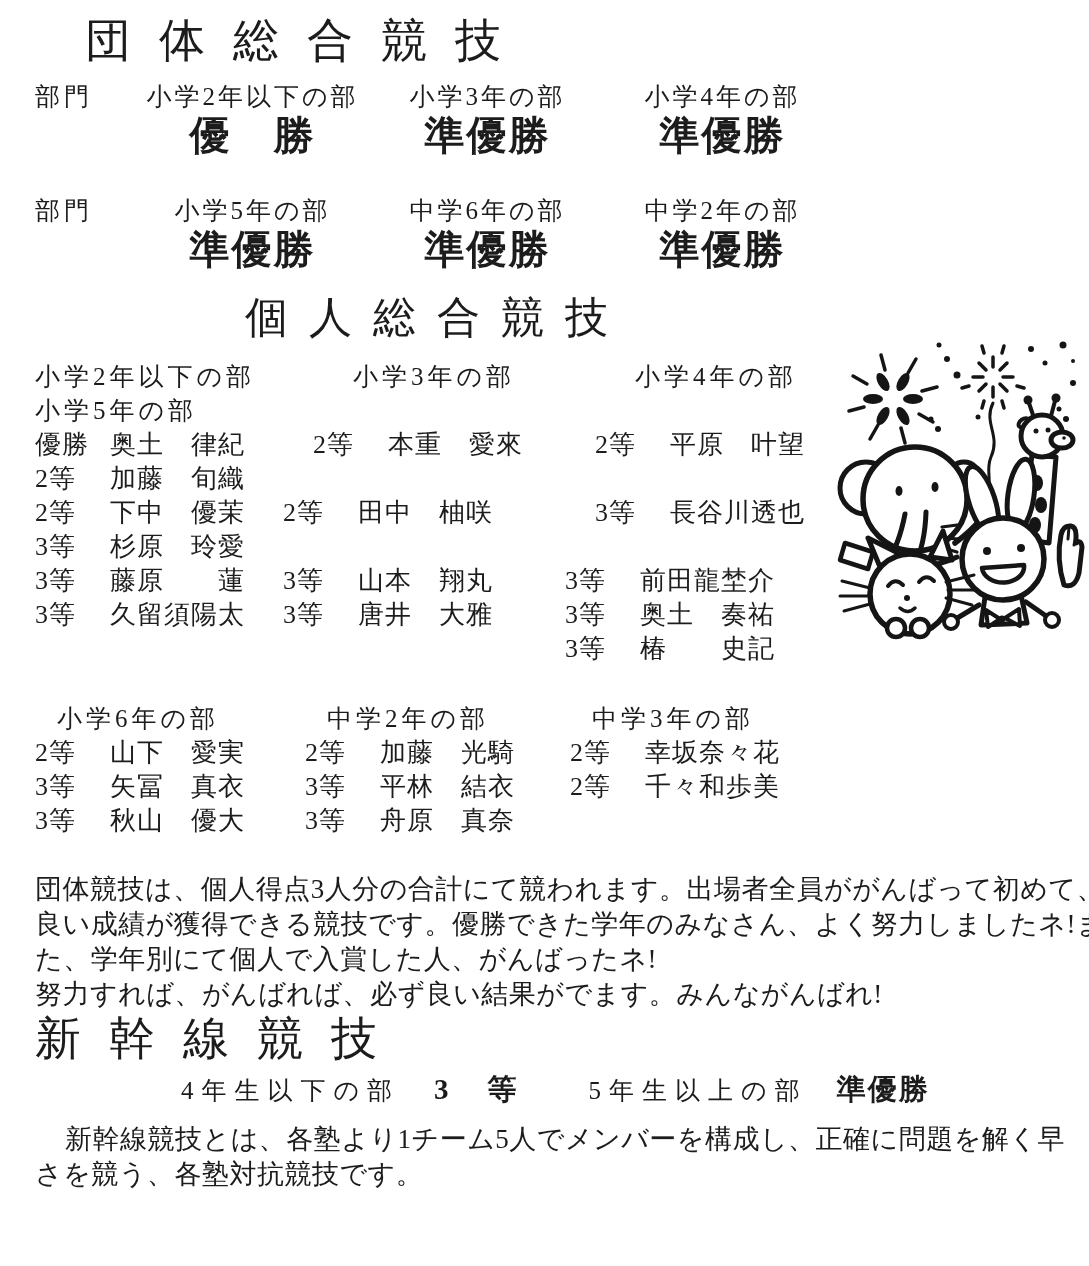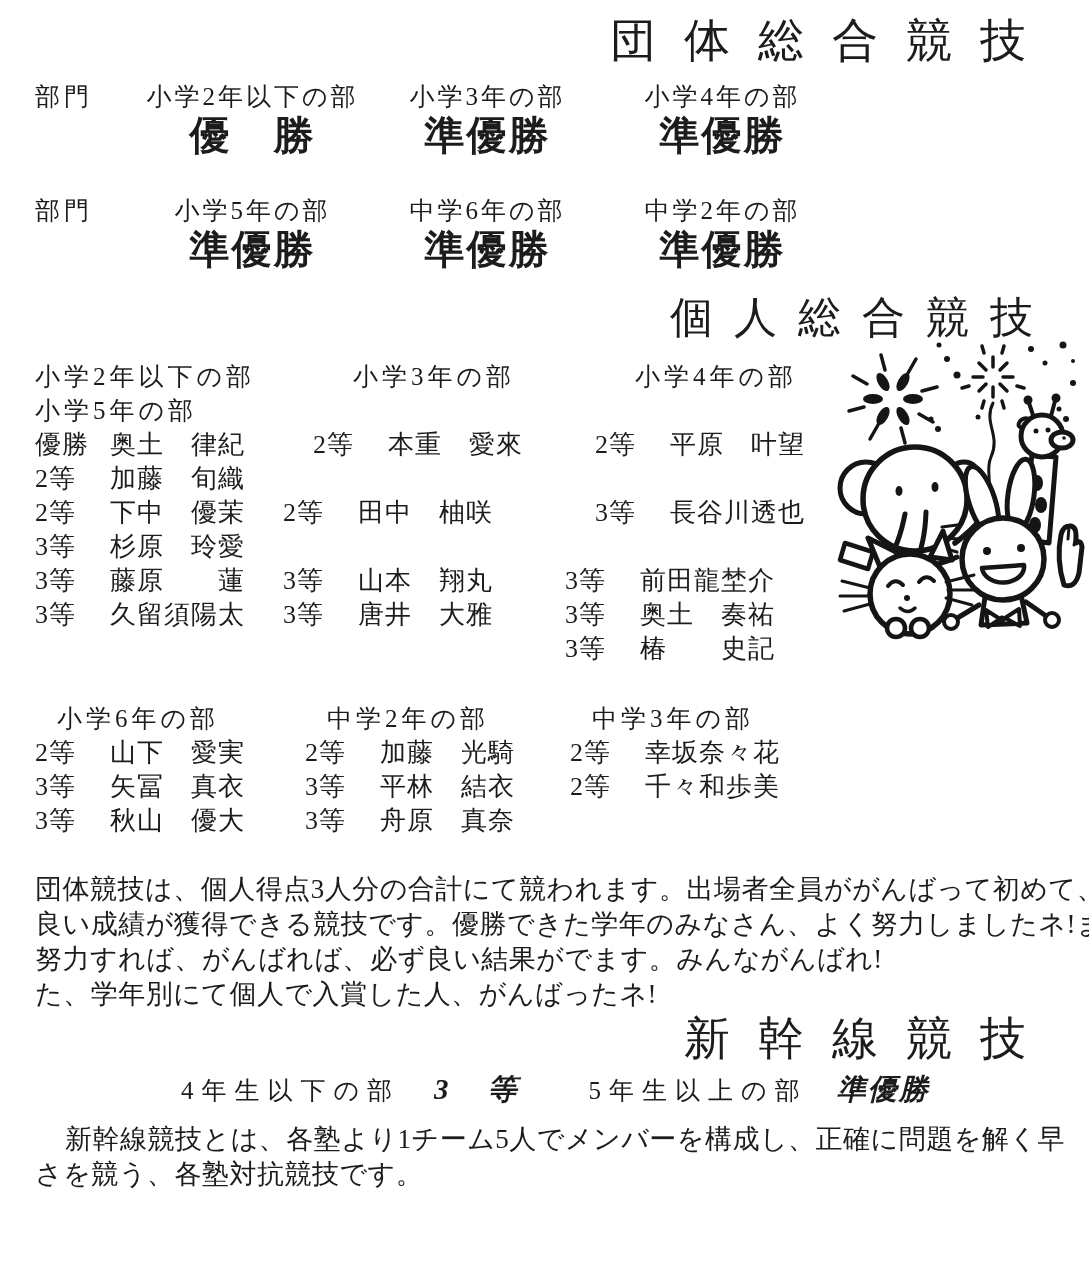--- a/index.html
+++ b/index.html
@@ -2,21 +2,21 @@
 <html><head>
 <meta charset="utf-8">
 <style>
   html,body{margin:0;padding:0;background:#ffffff;}
   .page{
     width:1089px;height:1266px;box-sizing:border-box;
     padding:14px 35px 0 35px;position:relative;overflow:hidden;
     background:#ffffff;color:#1c1c1c;
     font-family:"Liberation Serif","DejaVu Serif",serif;
   }
-  .big-title{font-size:46px;line-height:54px;font-weight:400;text-align:right;
+  .big-title{font-size:46px;line-height:54px;font-weight:400;text-align:left;
     letter-spacing:28px;white-space:nowrap;margin:0;}
   .team-title{padding-left:50px;}
   .team-grid{display:grid;grid-template-columns:100px 235px 235px 235px;margin-top:14px;}
   .team-grid.g2{margin-top:42px;}
   .bumon{font-size:25px;letter-spacing:4px;line-height:30px;}
   .tcat{text-align:center;font-size:25px;letter-spacing:3px;line-height:30px;white-space:nowrap;}
   .tres{text-align:center;font-size:40px;font-weight:700;line-height:36px;margin-top:6px;
     letter-spacing:2px;white-space:nowrap;}
   .indiv-title{font-size:43px;line-height:48px;font-weight:400;letter-spacing:21px;
     margin:26px 0 4px 210px;white-space:nowrap;}
@@ -31,21 +31,21 @@
   .rank{display:inline-block;width:75px;letter-spacing:1px;}
   .nm{letter-spacing:1px;}
   .illus{position:absolute;top:-29px;right:-31px;width:250px;height:320px;}
   .illus svg{display:block;}
   .para{margin-top:34px;}
   .pline{font-size:27px;line-height:35px;letter-spacing:0.5px;white-space:nowrap;}
   .shink-title{}
   .shink-row{display:flex;align-items:baseline;margin-top:4px;line-height:38px;}
   .sr-cat{font-size:25px;letter-spacing:8px;white-space:nowrap;margin-left:146px;}
   .sr-cat2{margin-left:67px;}
-  .sr-res{font-size:29px;font-weight:700;letter-spacing:5px;white-space:nowrap;margin-left:34px;font-style:italic;}
+  .sr-res{font-size:29px;font-weight:700;letter-spacing:5px;white-space:nowrap;margin-left:34px;}
   .sr-res2{margin-left:29px;letter-spacing:2px;}
   .para2{margin-top:12px;}
   .para2 .pline.first{text-indent:30px;}
 </style>
 </head>
 <body>
 
 <div class="page">
 
   <h1 class="big-title team-title">団体総合競技</h1>
@@ -265,22 +265,22 @@
         <div class="entry"><span class="rank">2等</span><span class="nm">幸坂奈々花</span></div>
         <div class="entry"><span class="rank">2等</span><span class="nm">千々和歩美</span></div>
         <div class="entry"><span class="rank"></span><span class="nm"></span></div>
       </div>
     </div>
   </div>
 
   <div class="para">
     <div class="pline">団体競技は、個人得点3人分の合計にて競われます。出場者全員ががんばって初めて、</div>
     <div class="pline">良い成績が獲得できる競技です。優勝できた学年のみなさん、よく努力しましたネ!ま</div>
+    <div class="pline">た、学年別にて個人で入賞した人、がんばったネ!</div>
     <div class="pline">努力すれば、がんばれば、必ず良い結果がでます。みんながんばれ!</div>
-    <div class="pline">た、学年別にて個人で入賞した人、がんばったネ!</div>
   </div>
 
   <h1 class="big-title shink-title">新幹線競技</h1>
 
   <div class="shink-row">
     <span class="sr-cat">4年生以下の部</span>
     <span class="sr-res">3　等</span>
     <span class="sr-cat sr-cat2">5年生以上の部</span>
     <span class="sr-res sr-res2">準優勝</span>
   </div>

